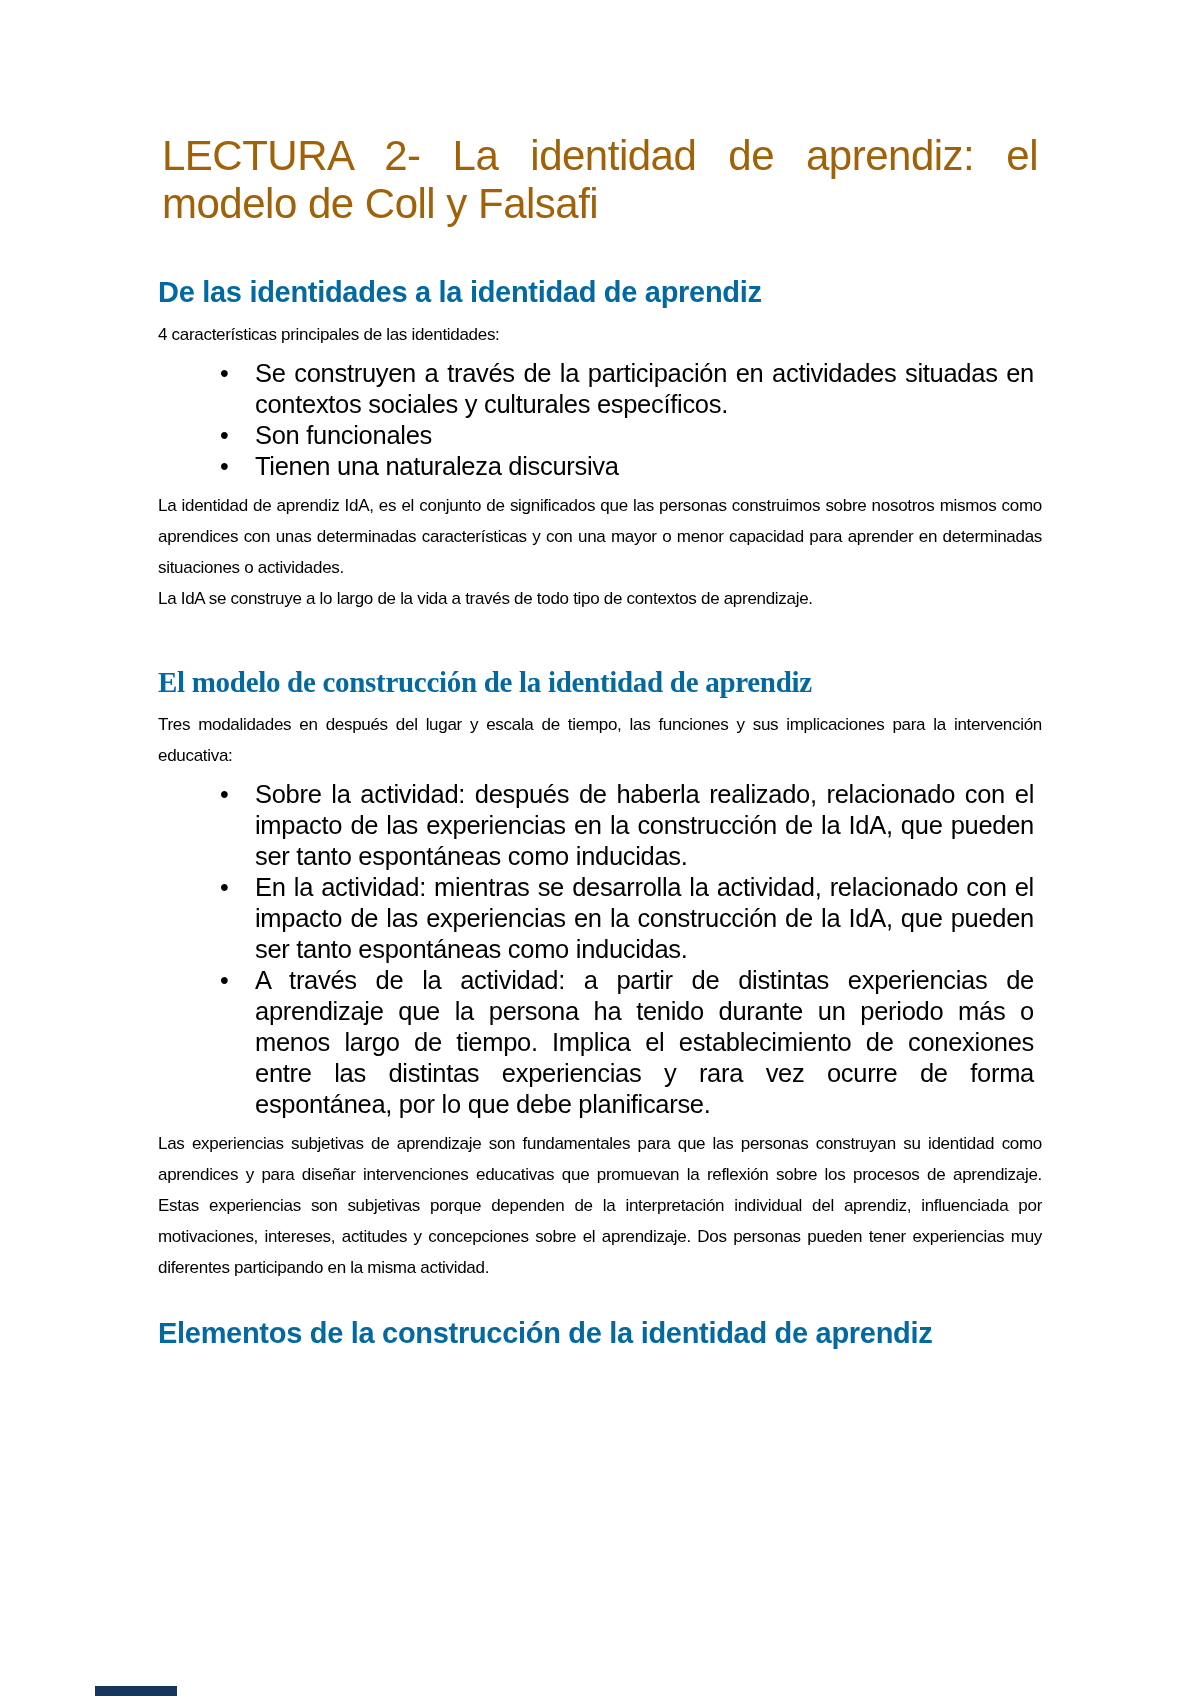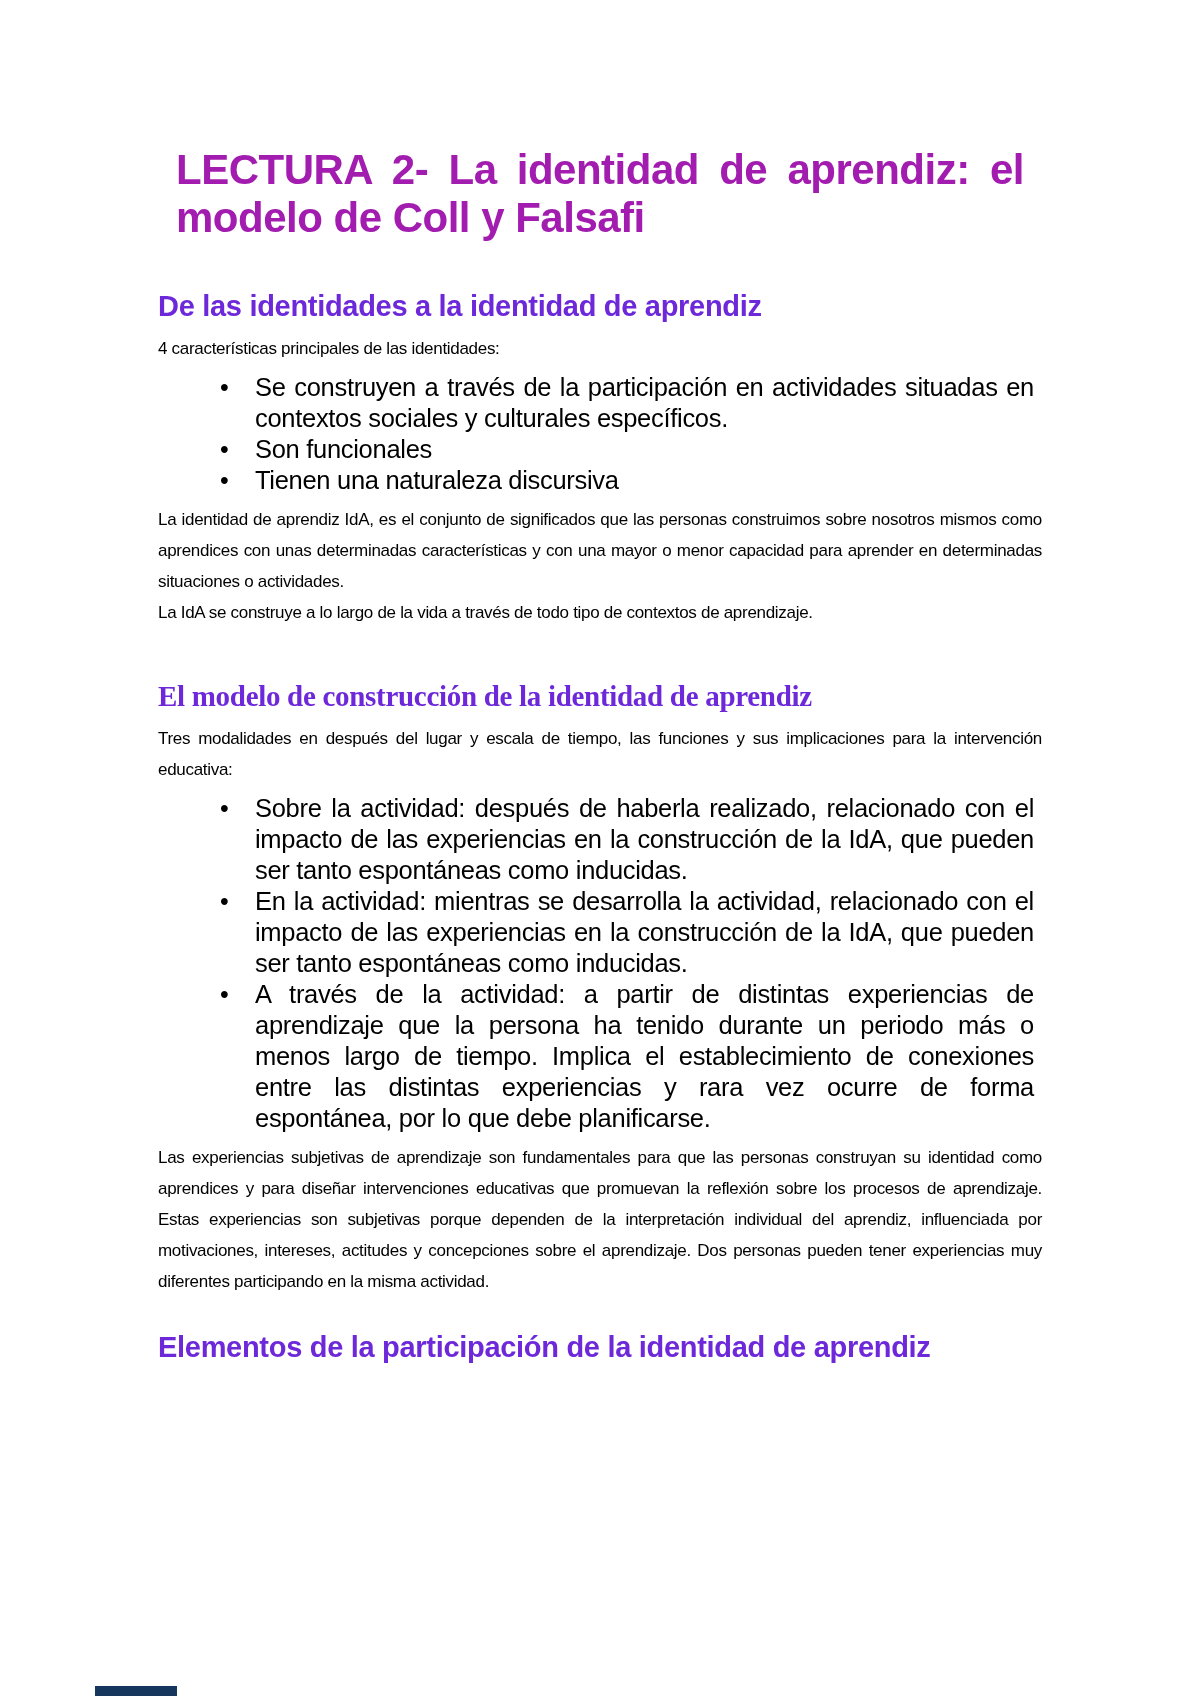--- a/index.html
+++ b/index.html
@@ -8,30 +8,30 @@
     width: 1200px;
     height: 1696px;
     background: #ffffff;
     overflow: hidden;
     font-family: "Liberation Sans", sans-serif;
     color: #000000;
     box-sizing: border-box;
     padding: 128px 158px 0 158px;
   }
   .doc-title {
-    margin: 18px;
-    color: #a21caf;
+    margin: 4px;
+    color: #a16207;
     font-size: 42px;
     line-height: 48px;
-    font-weight: bold;
+    font-weight: normal;
     letter-spacing: -0.5px;
     text-align: justify;
   }
   h2.section-heading {
-    color: #6d28d9;
+    color: #0369a1;
     font-size: 29px;
     line-height: 37px;
     font-weight: bold;
     letter-spacing: -0.3px;
     text-align: justify;
     margin: 0;
   }
   .s1 h2.section-heading { margin: 46px 0 8px 0; }
   .s2 h2.section-heading { margin: 50px 0 8px 0; font-family: Liberation Serif, serif; }
   .s3 h2.section-heading { margin: 32px 0 0 0; }
@@ -98,18 +98,18 @@
     <p class="body-text">Tres modalidades en después del lugar y escala de tiempo, las funciones y sus implicaciones para la intervención educativa:</p>
     <ul class="bullet-list">
       <li>Sobre la actividad: después de haberla realizado, relacionado con el impacto de las experiencias en la construcción de la IdA, que pueden ser tanto espontáneas como inducidas.</li>
       <li>En la actividad: mientras se desarrolla la actividad, relacionado con el impacto de las experiencias en la construcción de la IdA, que pueden ser tanto espontáneas como inducidas.</li>
       <li>A través de la actividad: a partir de distintas experiencias de aprendizaje que la persona ha tenido durante un periodo más o menos largo de tiempo. Implica el establecimiento de conexiones entre las distintas experiencias y rara vez ocurre de forma espontánea, por lo que debe planificarse.</li>
     </ul>
     <p class="body-text">Las experiencias subjetivas de aprendizaje son fundamentales para que las personas construyan su identidad como aprendices y para diseñar intervenciones educativas que promuevan la reflexión sobre los procesos de aprendizaje. Estas experiencias son subjetivas porque dependen de la interpretación individual del aprendiz, influenciada por motivaciones, intereses, actitudes y concepciones sobre el aprendizaje. Dos personas pueden tener experiencias muy diferentes participando en la misma actividad.</p>
   </section>
 
   <section class="s3">
-    <h2 class="section-heading">Elementos de la participación de la identidad de aprendiz</h2>
+    <h2 class="section-heading">Elementos de la construcción de la identidad de aprendiz</h2>
   </section>
 
   <div class="partial-next-element"></div>
 
 </div>
 
 </body></html>

